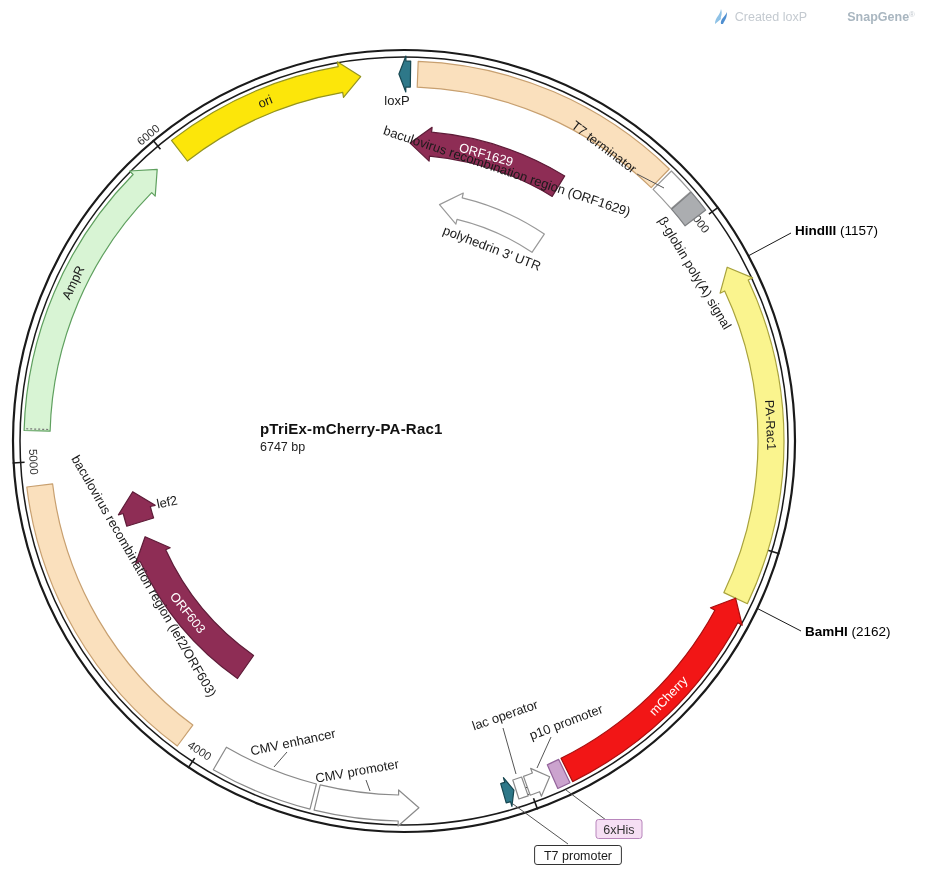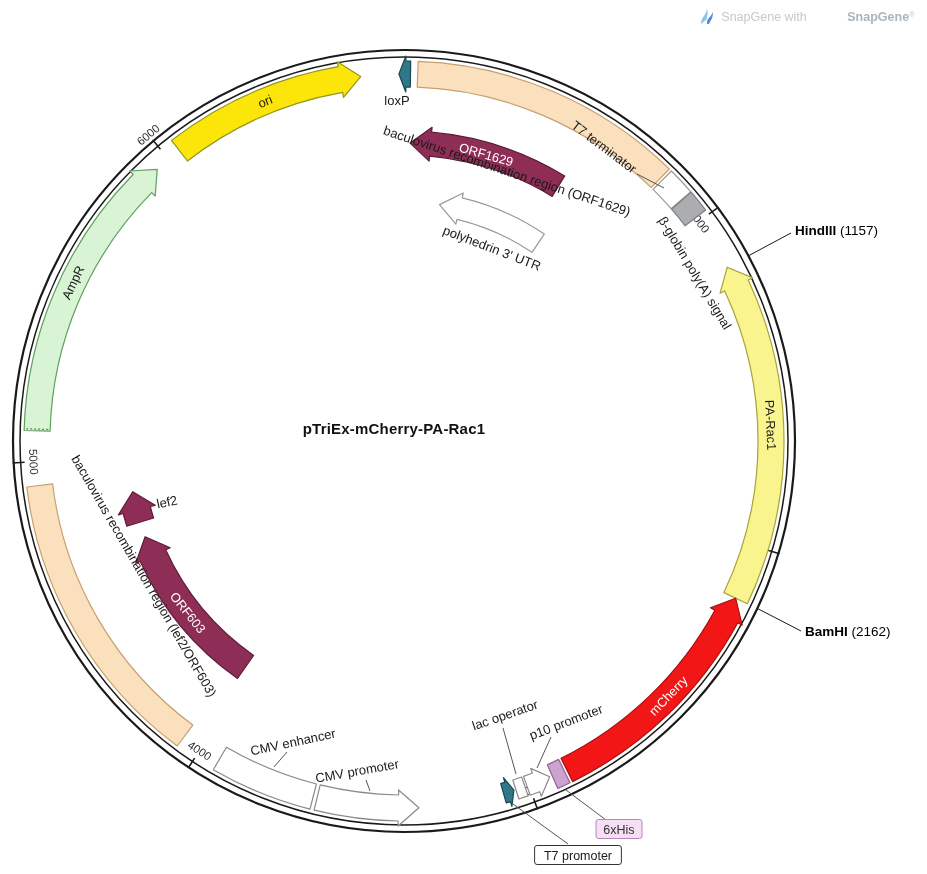--- a/index.html
+++ b/index.html
@@ -4,21 +4,21 @@
 <style>
   html,body{margin:0;padding:0;background:#ffffff;}
   .canvas{position:relative;width:927px;height:874px;background:#ffffff;overflow:hidden;
           font-family:"Liberation Sans",sans-serif;}
   .canvas svg.map{position:absolute;left:0;top:0;display:block;}
   svg text{font-family:"Liberation Sans",sans-serif;}
   .credit{position:absolute;top:8px;right:12px;display:flex;align-items:center;gap:6px;
           font-size:12.5px;color:#c4cad0;}
   .credit .brand{font-weight:700;color:#a9b6c0;margin-left:37px;}
   .credit .reg{font-size:8px;position:relative;top:-4px;color:#c4cad0;}
-  .title-block{position:absolute;left:244px;top:420px;width:300px;text-align:center;}
+  .title-block{position:absolute;left:260px;top:420px;width:300px;}
   .title-name{font-size:15px;font-weight:700;color:#111;letter-spacing:.2px;}
   .title-size{font-size:12.5px;color:#222;margin-top:3px;}
 </style>
 </head>
 <body>
 
 <div class="canvas">
 
   <svg id="map" class="map" width="927" height="874" viewBox="0 0 927 874">
       <circle cx="404" cy="441" r="391" fill="none" stroke="#1a1a1a" stroke-width="2.2"></circle>
@@ -84,23 +84,24 @@
       <text x="167" y="502" font-size="13" fill="#1a1a1a" text-anchor="middle" dominant-baseline="central" transform="rotate(-12 167 502)">lef2</text>
       <text x="492" y="248" font-size="13" fill="#1a1a1a" text-anchor="middle" dominant-baseline="central" transform="rotate(21 492 248)">polyhedrin 3' UTR</text>
       <line x1="748.3769207253594" y1="255.83646019877574" x2="791" y2="233" stroke="#1a1a1a" stroke-width="1"></line>
       <text x="795" y="235" font-size="13.5" fill="#000" text-anchor="start"><tspan font-weight="700">HindIII</tspan><tspan>&nbsp;(1157)</tspan></text>
       <line x1="757.327129651964" y1="608.4542906345018" x2="801" y2="631" stroke="#1a1a1a" stroke-width="1"></line>
       <text x="805" y="636" font-size="13.5" fill="#000" text-anchor="start"><tspan font-weight="700">BamHI</tspan><tspan>&nbsp;(2162)</tspan></text>
     </svg>
 
   <div class="title-block">
     <div class="title-name">pTriEx-mCherry-PA-Rac1</div>
+    <div class="title-size">6747 bp</div>
   </div>
 
   <div class="credit">
     <svg width="15" height="17" viewBox="0 0 15 17">
       <path d="M1 16 C1 9 6 8 7 1 C9 7 6 9 7 11 Z" fill="#8fc2e6"></path>
       <path d="M7 16 C6 11 11 9 13 4 C13 10 11 12 9 16 Z" fill="#4f8fd0"></path>
     </svg>
-    <span><span>SnapGene with </span><span class="brand">SnapGene</span><span class="reg">®</span></span>
+    <span><span>Created loxP </span><span class="brand">SnapGene</span><span class="reg">®</span></span>
   </div>
 
 </div>
 
 </body></html>

